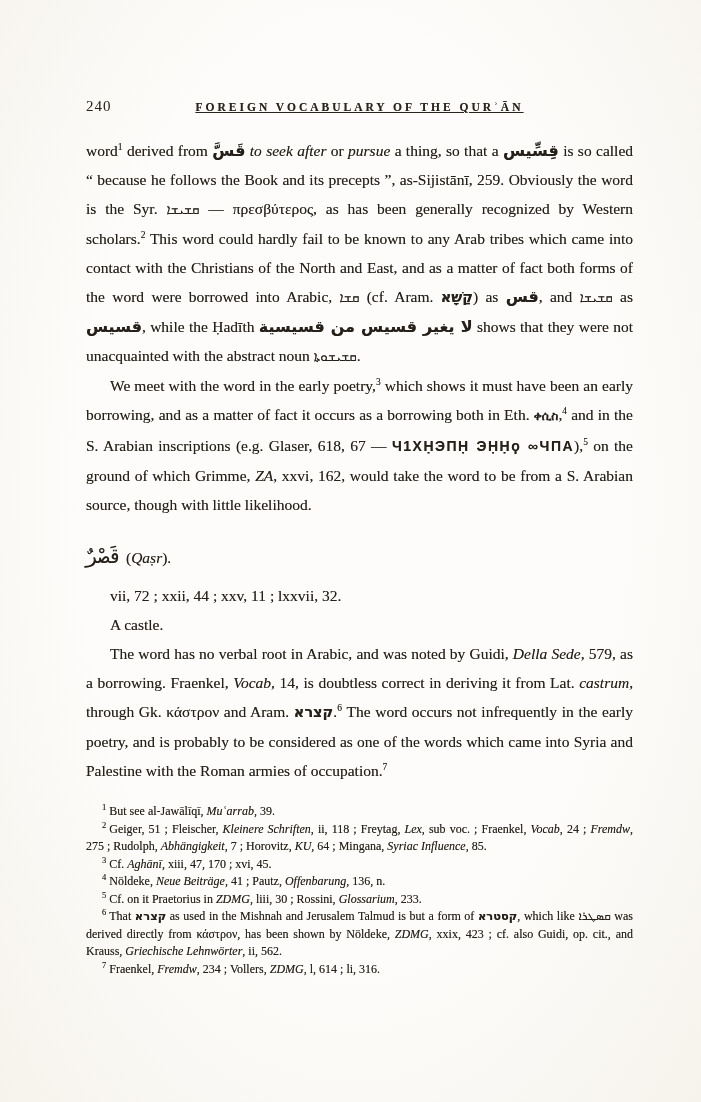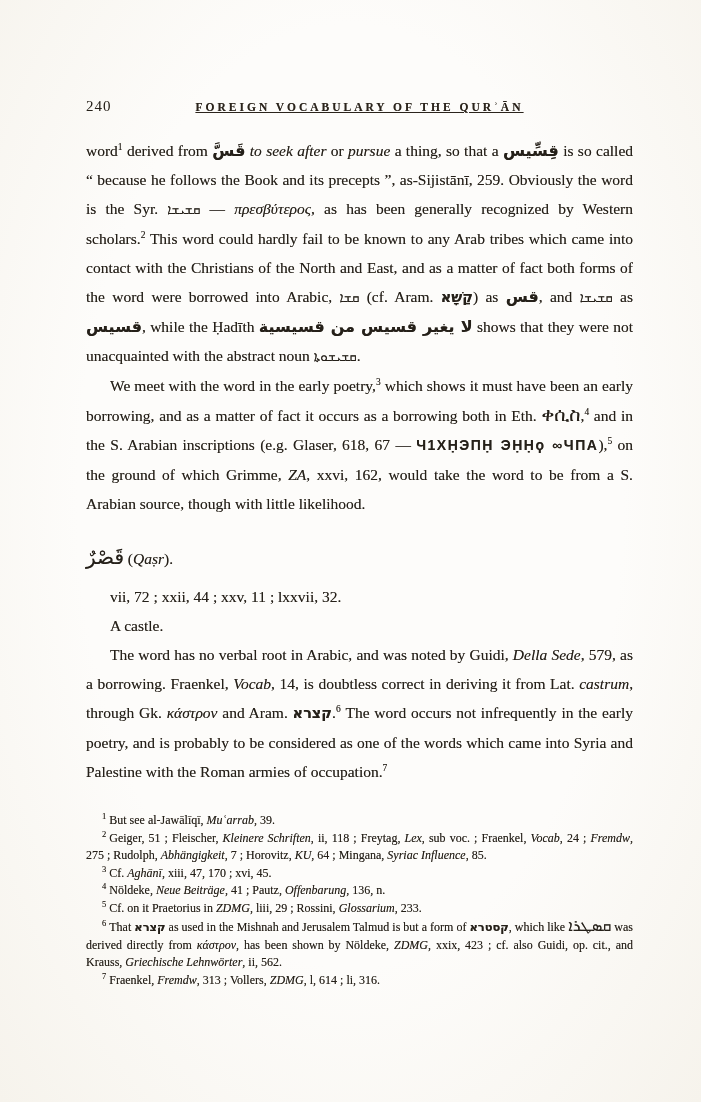--- a/index.html
+++ b/index.html
@@ -48,38 +48,38 @@
     text-indent:0;
     text-align:left;
     line-height:34px;
   }
   .refs-line{
     margin:0;
     text-indent:24px;
     text-align:left;
   }
   .footnotes{
-    margin-top:26px;
+    margin-top:18px;
     font-size:12px;
     line-height:17.5px;
     text-align:justify;
     text-shadow:0 0 .4px rgba(40,32,24,.5);
   }
   .footnote{margin:0;text-indent:16px;}
   
   .seg-i{font-style:italic;}
-  .seg-gk{font-style:italic;}
+  .seg-gk{}
   .seg-ar{font-family:"DejaVu Sans",sans-serif;font-size:16px;direction:rtl;unicode-bidi:isolate;font-weight:bold;}
-  .seg-arL{font-family:Liberation Sans, sans-serif;font-size:20px;direction:rtl;unicode-bidi:isolate;}
+  .seg-arL{font-family:Liberation Mono, monospace;font-size:20px;direction:rtl;unicode-bidi:isolate;}
   .seg-syr{font-family:"DejaVu Sans",sans-serif;font-weight:normal;font-size:13.5px;direction:rtl;unicode-bidi:isolate;}
   .seg-heb{font-family:"DejaVu Sans",sans-serif;font-weight:bold;font-size:14.5px;direction:rtl;unicode-bidi:isolate;}
-  .seg-eth{font-family:"DejaVu Sans",sans-serif;font-weight:normal;font-size:19px;}
+  .seg-eth{font-family:"DejaVu Sans",sans-serif;font-weight:bold;font-size:12px;}
   .seg-osa{font-family:Liberation Sans, sans-serif;font-weight:bold;font-size:14px;letter-spacing:1.5px;}
   .seg-sup{vertical-align:super;font-size:9.5px;line-height:0;}
-  .footnotes .seg-ar,.footnotes .seg-syr{font-size:16px;}
+  .footnotes .seg-ar,.footnotes .seg-syr{font-size:12px;}
   .footnotes .seg-heb{font-size:11.5px;}
   .fn-marker{vertical-align:super;font-size:8.5px;line-height:0;margin-right:3px;}
 </style>
 </head>
 <body>
 
 <div class="page">
   <div class="content">
 
     <div class="page-header">
@@ -94,19 +94,19 @@
         <p class="refs-line"><span>vii, 72 ;  xxii, 44 ;  xxv, 11 ;  lxxvii, 32.</span></p>
         <p class="refs-line"><span>A castle.</span></p>
         <p class="para indent"><span>The word has no verbal root in Arabic, and was noted by Guidi, </span><span class="seg-i">Della Sede</span><span>, 579, as a borrowing.  Fraenkel, </span><span class="seg-i">Vocab</span><span>, 14, is doubtless correct in deriving it from Lat. </span><span class="seg-i">castrum</span><span>, through Gk. </span><span class="seg-gk">κάστρον</span><span> and Aram. </span><span class="seg-heb">קצרא</span><span>.</span><span class="seg-sup">6</span><span>  The word occurs not infrequently in the early poetry, and is probably to be considered as one of the words which came into Syria and Palestine with the Roman armies of occupation.</span><span class="seg-sup">7</span></p>
       </div>
 
     <div class="footnotes" id="footnotes-container">
         <p class="footnote"><span class="fn-marker">1</span><span>But see al-Jawālīqī, </span><span class="seg-i">Muʿarrab</span><span>, 39.</span></p>
         <p class="footnote"><span class="fn-marker">2</span><span>Geiger, 51 ;  Fleischer, </span><span class="seg-i">Kleinere Schriften</span><span>, ii, 118 ;  Freytag, </span><span class="seg-i">Lex</span><span>, sub voc. ; Fraenkel, </span><span class="seg-i">Vocab</span><span>, 24 ;  </span><span class="seg-i">Fremdw</span><span>, 275 ;  Rudolph, </span><span class="seg-i">Abhängigkeit</span><span>, 7 ;  Horovitz, </span><span class="seg-i">KU</span><span>, 64 ; Mingana, </span><span class="seg-i">Syriac Influence</span><span>, 85.</span></p>
         <p class="footnote"><span class="fn-marker">3</span><span>Cf. </span><span class="seg-i">Aghānī</span><span>, xiii, 47, 170 ;  xvi, 45.</span></p>
         <p class="footnote"><span class="fn-marker">4</span><span>Nöldeke, </span><span class="seg-i">Neue Beiträge</span><span>, 41 ;  Pautz, </span><span class="seg-i">Offenbarung</span><span>, 136, n.</span></p>
-        <p class="footnote"><span class="fn-marker">5</span><span>Cf. on it Praetorius in </span><span class="seg-i">ZDMG</span><span>, liii, 29 ;  Rossini, </span><span class="seg-i">Glossarium</span><span>, 233.</span></p>
+        <p class="footnote"><span class="fn-marker">5</span><span>Cf. on it Praetorius in </span><span class="seg-i">ZDMG</span><span>, liii, 30 ;  Rossini, </span><span class="seg-i">Glossarium</span><span>, 233.</span></p>
         <p class="footnote"><span class="fn-marker">6</span><span>That </span><span class="seg-heb">קצרא</span><span> as used in the Mishnah and Jerusalem Talmud is but a form of </span><span class="seg-heb">קסטרא</span><span>, which like </span><span class="seg-syr">ܩܣܛܪܐ</span><span> was derived directly from </span><span class="seg-gk">κάστρον</span><span>, has been shown by Nöldeke, </span><span class="seg-i">ZDMG</span><span>, xxix, 423 ;  cf. also Guidi, op. cit., and Krauss, </span><span class="seg-i">Griechische Lehnwörter</span><span>, ii, 562.</span></p>
-        <p class="footnote"><span class="fn-marker">7</span><span>Fraenkel, </span><span class="seg-i">Fremdw</span><span>, 313 ;  Vollers, </span><span class="seg-i">ZDMG</span><span>, l, 614 ;  li, 316.</span></p>
+        <p class="footnote"><span class="fn-marker">7</span><span>Fraenkel, </span><span class="seg-i">Fremdw</span><span>, 234 ;  Vollers, </span><span class="seg-i">ZDMG</span><span>, l, 614 ;  li, 316.</span></p>
       </div>
 
   </div>
 </div>
 
 </body></html>

